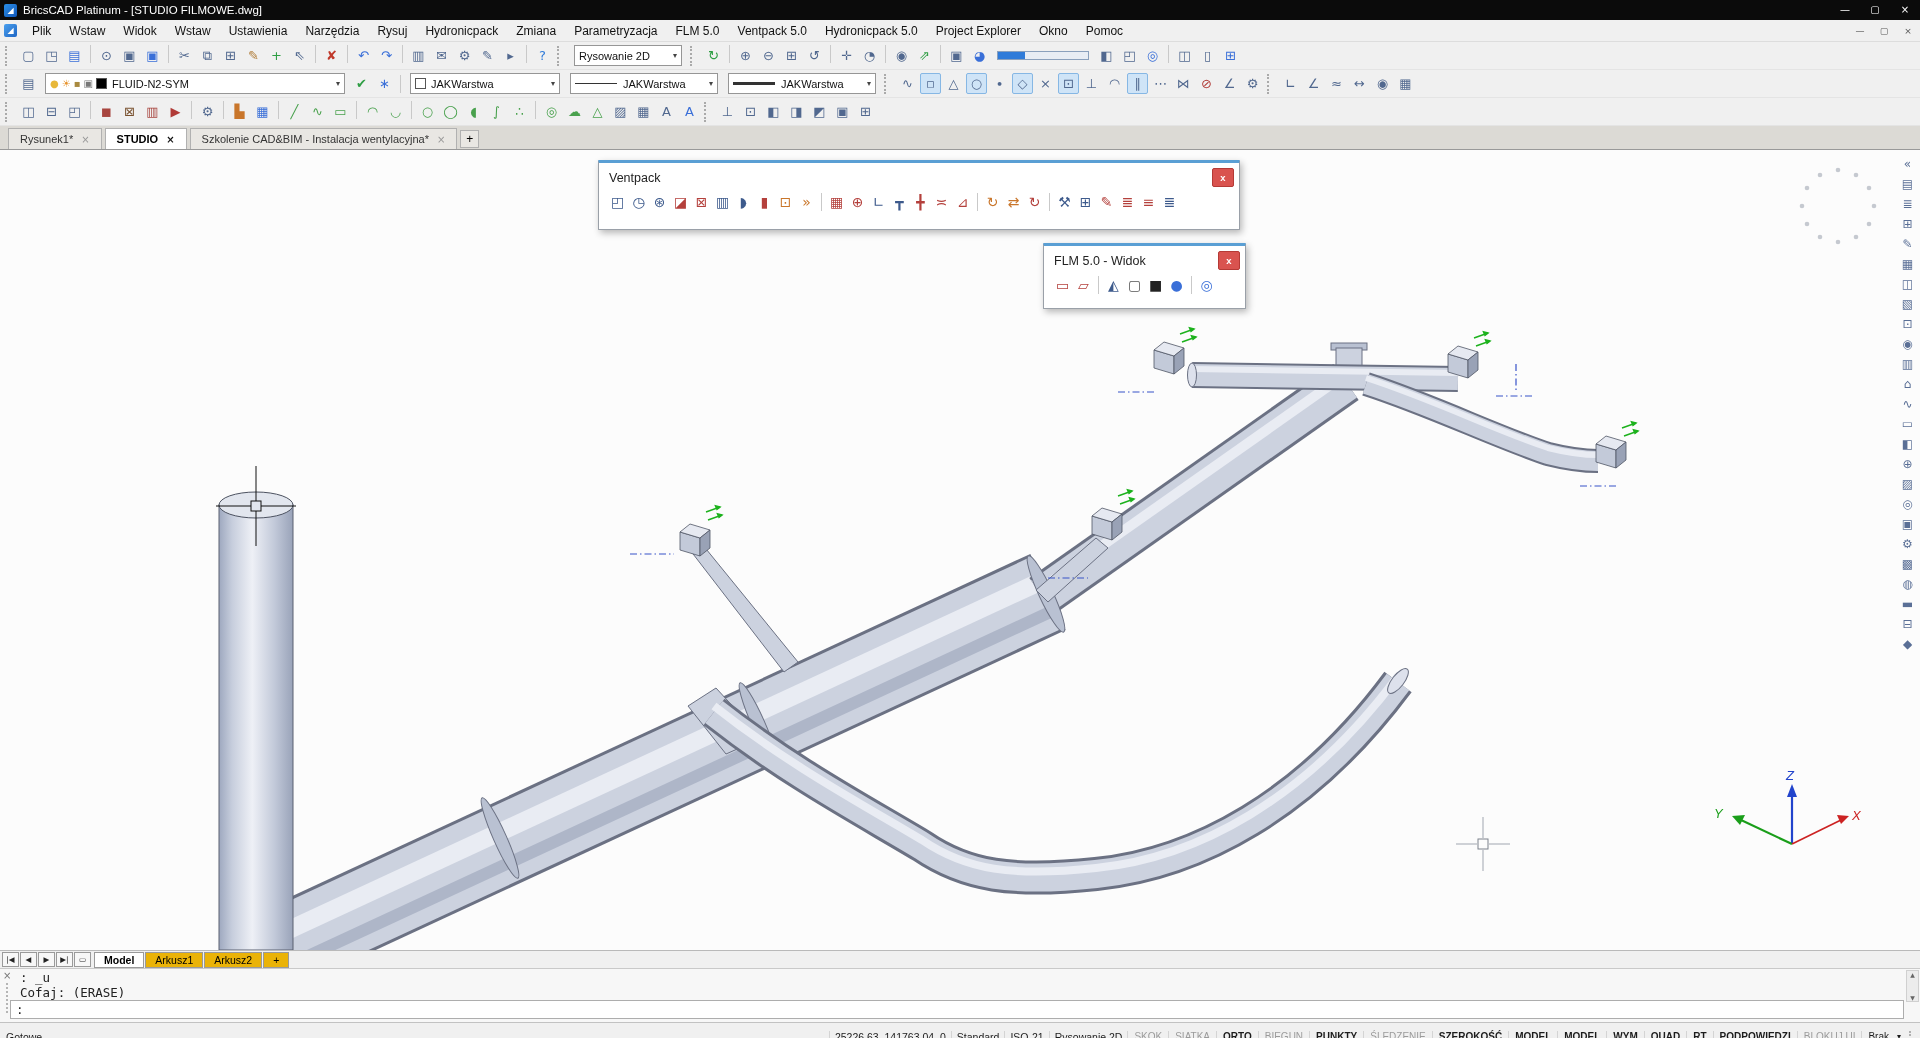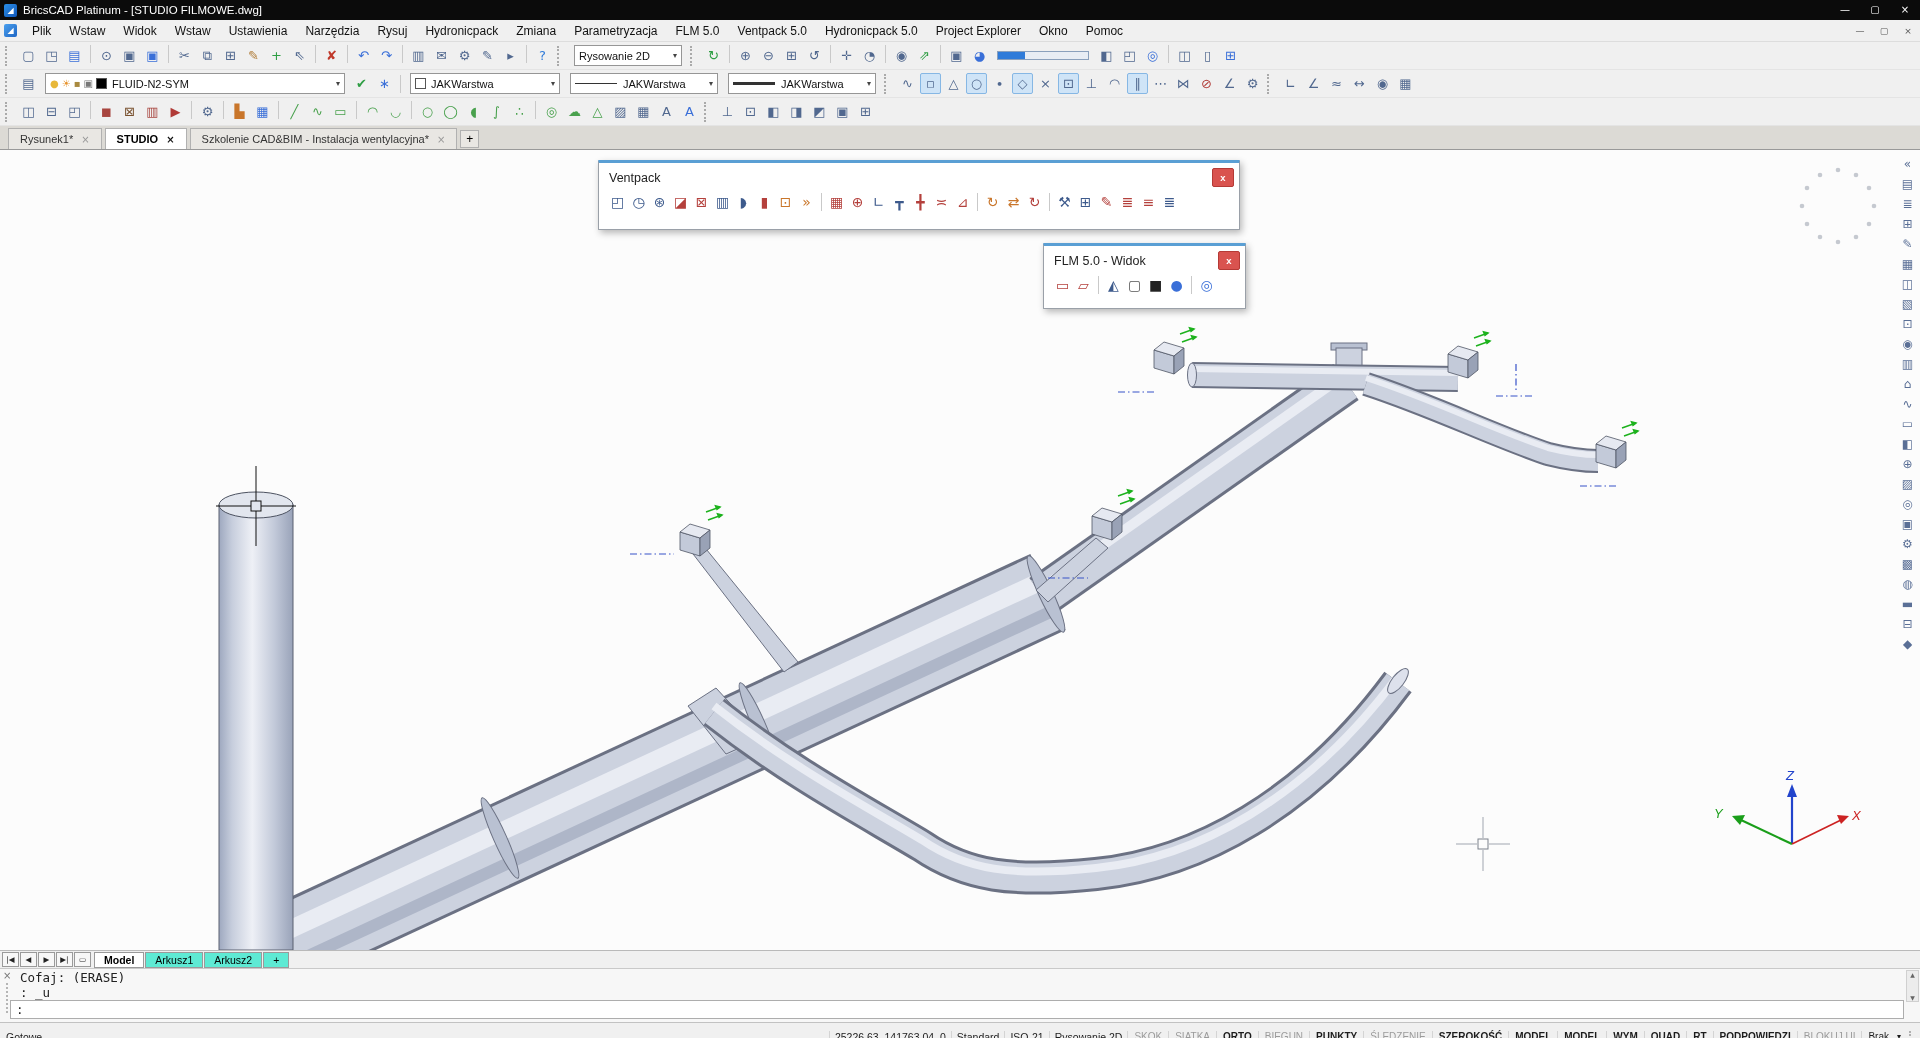--- a/index.html
+++ b/index.html
@@ -47,21 +47,21 @@
 .panel{position:absolute;background:#fff;border:1px solid #9aa0a8;border-top:3px solid #5a9fd4;box-shadow:2px 3px 7px rgba(0,0,0,.28);border-radius:1px}
 .vent{left:598px;top:10px;width:642px;height:70px}
 .flm{left:1043px;top:93px;width:203px;height:66px}
 .panel-title{display:flex;align-items:center;font-size:12.5px;color:#222;padding:4px 5px 1px 10px;height:26px}
 .panel-close{margin-left:auto;width:22px;height:19px;background:#d9534f;border:1px solid #b53a36;color:#fff;font-size:9.5px;font-weight:bold;text-align:center;line-height:17px;border-radius:2px}
 .panel-icons{display:flex;align-items:center;padding:2px 8px}
 .panel-icons .tbi{font-size:14px;margin:0;color:#3d5a8c}
 
 .sheetbar{height:18px;display:flex;align-items:center;background:#f0f0f0;border-top:1px solid #b9b9b9;font-size:10.5px;padding-left:2px}
 .sheetbar .tbi{min-width:17px;height:15px;line-height:14px;font-size:7.5px;border:1px solid #9a9a9a;background:#f7f7f7;color:#222;border-radius:0;margin:0 1px 0 0}
-.stab{padding:1px 9px;border:1px solid #9a9a9a;background:#5eead4;margin-right:1px;height:16px;line-height:13px}
+.stab{padding:1px 9px;border:1px solid #9a9a9a;background:#eab308;margin-right:1px;height:16px;line-height:13px}
 .stab.act{background:#fff;font-weight:bold}
 
 .cmd{height:54px;background:#f7f7f7;border-top:1px solid #c9c9c9;position:relative;font-family:"DejaVu Sans Mono",monospace;font-size:12.5px;color:#222}
 .cmd-close{position:absolute;left:3px;top:1px;font-size:10px;color:#777;font-family:"DejaVu Sans",sans-serif}
 .cmd-grip{position:absolute;left:6px;top:14px;height:30px;border-left:2px dotted #b5b5b5}
 .cmd-hist{margin-left:20px;padding-top:1px}
 .cmd-line{height:15px;line-height:15px}
 .cmd-input{position:absolute;left:10px;right:16px;bottom:3px;height:19px;background:#fff;border:1px solid #adadad;padding:0 5px;line-height:17px}
 .cmd-scroll{position:absolute;right:1px;top:1px;width:13px;height:32px;background:#ececec;border:1px solid #d0d0d0;display:flex;flex-direction:column;justify-content:space-between;align-items:center}
 .cmd-scroll span{font-size:6px;color:#666;font-family:"DejaVu Sans",sans-serif}
@@ -542,22 +542,22 @@
       <span class="stab">Arkusz1</span>
       <span class="stab">Arkusz2</span>
       <span class="stab">+</span>
     </span>
 </div>
 
 <div class="cmd">
   <span class="cmd-close">×</span>
   <span class="cmd-grip"></span>
   <div class="cmd-hist">
+      <div class="cmd-line">: _u</div>
       <div class="cmd-line">Cofaj: (ERASE)</div>
-      <div class="cmd-line">: _u</div>
     </div>
   <div class="cmd-input">:</div>
   <div class="cmd-scroll">
     <span>▲</span>
     <span>▼</span>
   </div>
 </div>
 
 <div class="statusbar">
   <span class="st-ready">Gotowe</span>

